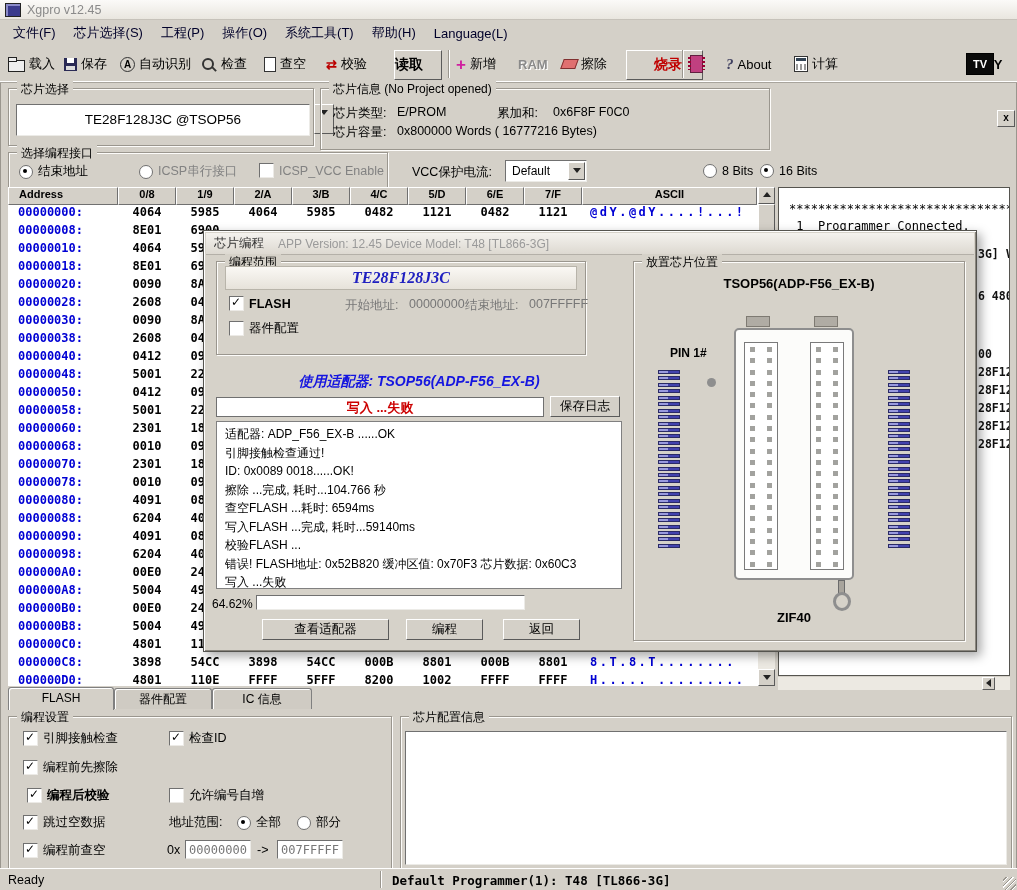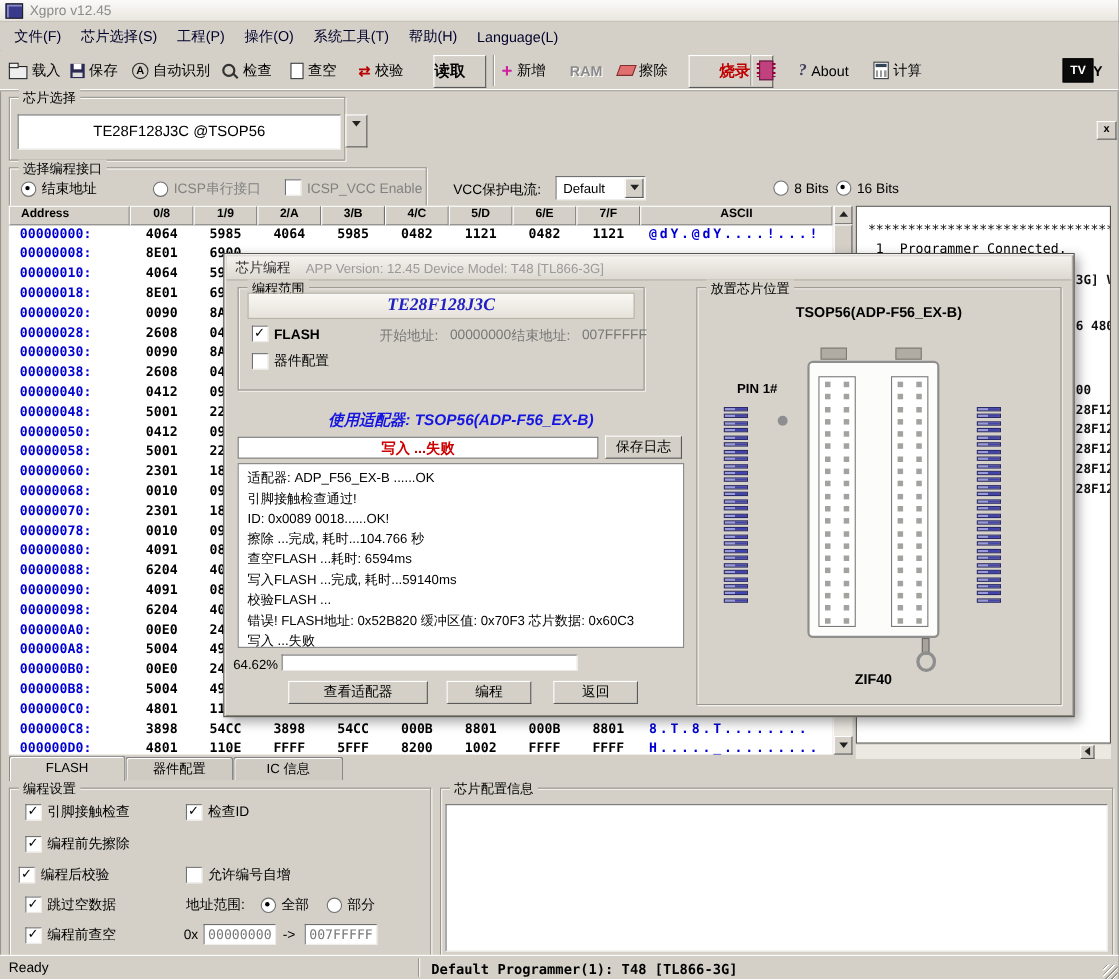--- a/index.html
+++ b/index.html
@@ -249,20 +249,29 @@
     </div>
 
   <div class="gb" id="gb-chipselect">
     <span class="legend">芯片选择</span>
   </div>
   <div id="combo">TE28F128J3C @TSOP56</div>
   <div id="combo-arrow" class="sbtn">
       <div class="ar-down"></div>
     </div>
 
+  <div class="gb" id="gb-chipinfo">
+    <span class="legend">芯片信息 (No Project opened)</span>
+    <span class="inforow" style="left:12px;top:16px;">芯片类型:</span>
+    <span class="inforow" style="left:76px;top:16px;">E/PROM</span>
+    <span class="inforow" style="left:176px;top:16px;">累加和:</span>
+    <span class="inforow" style="left:232px;top:16px;">0x6F8F F0C0</span>
+    <span class="inforow" style="left:12px;top:35px;">芯片容量:</span>
+    <span class="inforow" style="left:76px;top:35px;">0x800000 Words ( 16777216 Bytes)</span>
+  </div>
   <div id="btn-panel-close">x</div>
 
   <div class="gb" id="gb-interface">
     <span class="legend">选择编程接口</span>
     <span class="ctl" style="left:10px;top:10px;">
         <span class="rd on"></span>
         <span>结束地址</span>
       </span>
     <span class="ctl dis" style="left:130px;top:10px;">
         <span class="rd"></span>
@@ -665,21 +674,21 @@
         <span>引脚接触检查</span>
       </span>
     <span class="ctl" style="left:160px;top:13px;">
         <span class="cb on"></span>
         <span>检查ID</span>
       </span>
     <span class="ctl" style="left:14px;top:42px;">
         <span class="cb on"></span>
         <span>编程前先擦除</span>
       </span>
-    <span class="ctl" style="left:8px;top:70px;">
+    <span class="ctl" style="left:18px;top:70px;font-weight:bold;">
         <span class="cb on"></span>
         <span>编程后校验</span>
       </span>
     <span class="ctl" style="left:160px;top:70px;">
         <span class="cb"></span>
         <span>允许编号自增</span>
       </span>
     <span class="ctl" style="left:14px;top:97px;">
         <span class="cb on"></span>
         <span>跳过空数据</span>

